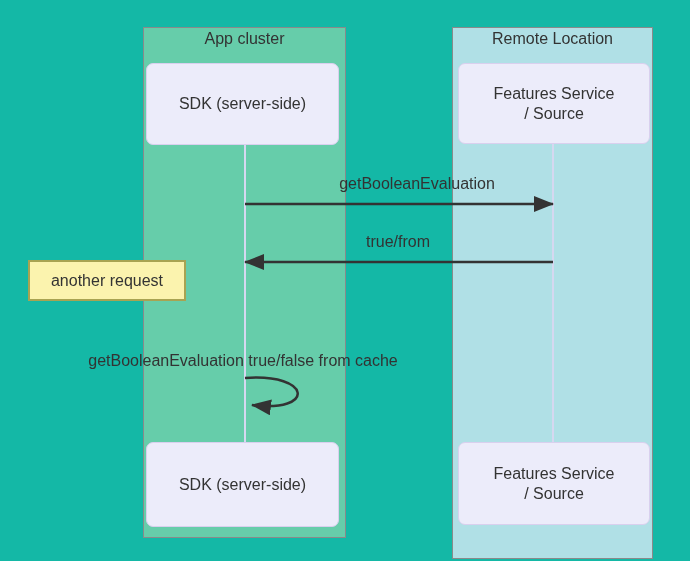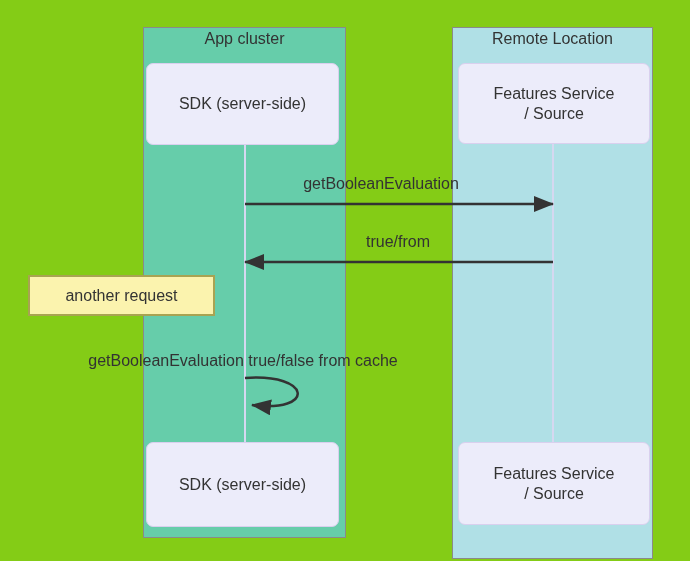--- a/index.html
+++ b/index.html
@@ -1,17 +1,17 @@
 <!DOCTYPE html>
 <html><head>
 <meta charset="utf-8">
 <style>
   html,body { margin:0; padding:0; background:#ffffff; }
   .diagram {
-    position:relative; width:690px; height:561px; background:#84cc16;
+    position:relative; width:690px; height:561px; background:#14b8a6;
     font-family:"Liberation Sans", sans-serif; color:#333333; overflow:hidden;
   }
   .cluster { position:absolute; border:1px solid #8a8a8a; box-sizing:border-box; z-index:1; }
   .cluster-green { left:143px; top:27px; width:203px; height:511px; background:#66CDAA; }
   .cluster-teal  { left:452px; top:27px; width:201px; height:532px; background:#B0E0E6; }
   .cluster-title { text-align:center; font-size:16px; margin-top:2px; color:#333333; }
 
   .lifeline { position:absolute; width:2px; top:144px; height:299px; background:#D5D8F0; z-index:2; }
   .lifeline-left  { left:244px; }
   .lifeline-right { left:552px; }
@@ -22,26 +22,26 @@
     font-size:16px; white-space:pre-line; z-index:3; box-sizing:border-box; line-height:1.25;
   }
   .actor-tl { left:146px; top:63px;  width:193px; height:82px; }
   .actor-tr { left:458px; top:63px;  width:192px; height:81px; }
   .actor-bl { left:146px; top:442px; width:193px; height:85px; }
   .actor-br { left:458px; top:442px; width:192px; height:83px; }
 
   .arrows { position:absolute; left:0; top:0; width:690px; height:561px; z-index:4; pointer-events:none; }
 
   .msg { position:absolute; font-size:16px; transform:translateX(-50%); white-space:nowrap; z-index:5; color:#333333; }
-  .msg-1 { left:381px; top:175px; }
+  .msg-1 { left:417px; top:175px; }
   .msg-2 { left:398px; top:233px; }
   .msg-3 { left:243px; top:352px; }
 
   .note {
-    position:absolute; left:28px; top:275px; width:187px; height:41px;
+    position:absolute; left:28px; top:260px; width:158px; height:41px;
     background:#FBF3AE; border:2px solid #A8A352; box-sizing:border-box;
     display:flex; align-items:center; justify-content:center; font-size:16px; z-index:5;
   }
 </style>
 </head>
 <body>
 
 <div class="diagram">
 
   <div class="cluster cluster-green">

